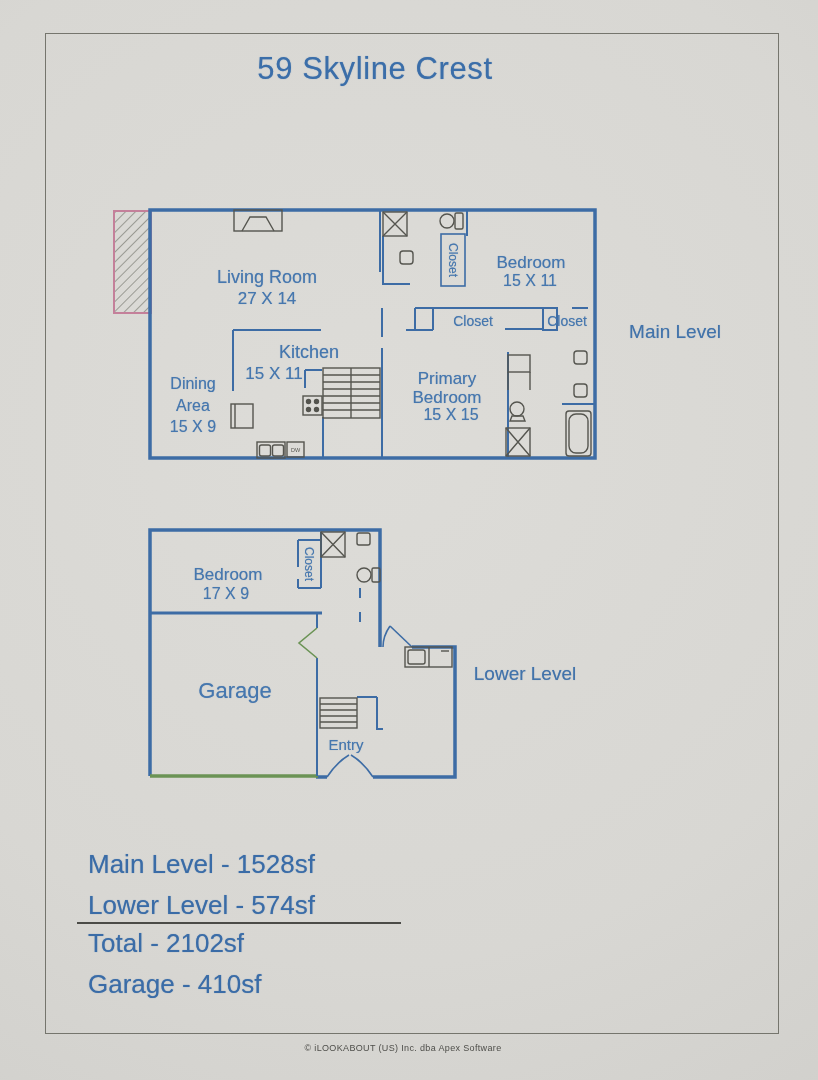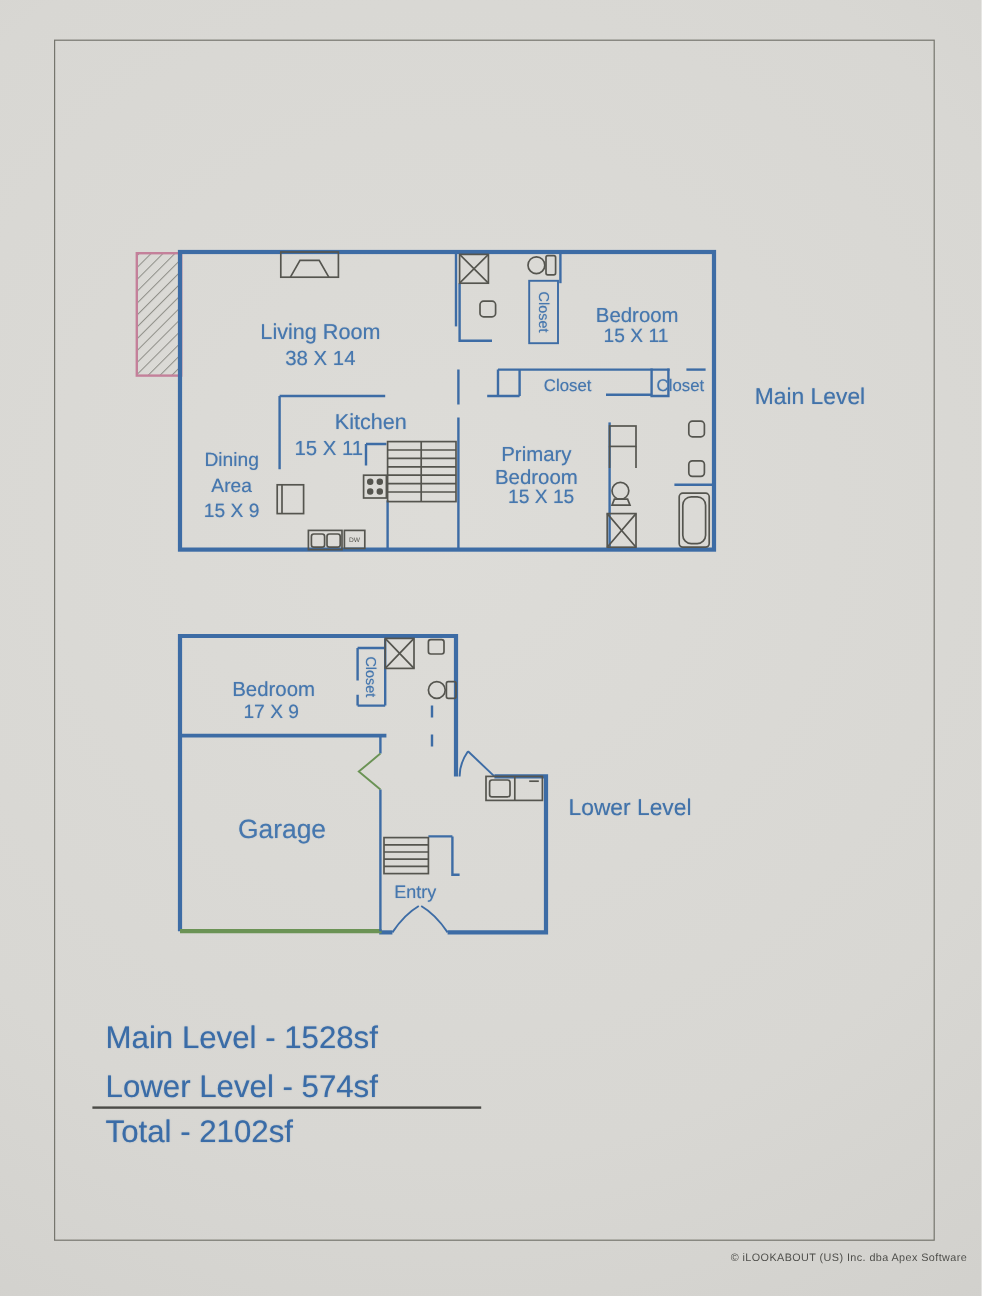--- a/index.html
+++ b/index.html
@@ -12,32 +12,33 @@
   .title{position:absolute;left:45px;top:47px;width:660px;text-align:center;
         color:#3b6ea9;font-size:31px;letter-spacing:.6px;line-height:44px;
         text-shadow:0 0 1px rgba(59,110,169,.65);}
   .lbl{position:absolute;transform:translate(-50%,-50%);white-space:nowrap;
         color:#4677ae;text-shadow:0 0 .8px rgba(70,119,174,.6);}
   .lbl.vert{transform:translate(-50%,-50%) rotate(90deg);}
   .lvl{font-size:19px;color:#4273aa;}
   .summary-line{position:absolute;left:88px;color:#3a6ca7;font-size:26px;line-height:32px;
         text-shadow:0 0 1px rgba(58,108,167,.6);}
   .summary-rule{position:absolute;left:77px;top:922px;width:324px;height:2px;background:#4b4b47;}
-  .footer{position:absolute;left:0;top:1043px;width:806px;text-align:right;
+  .footer{position:absolute;left:0;top:1043px;width:806px;text-align:center;
         color:#4e4e4a;font-size:9px;letter-spacing:.35px;}
   svg{position:absolute;left:0;top:0;}
   svg text{font-family:"Liberation Sans","DejaVu Sans",sans-serif;}
 </style>
 </head>
 <body>
 
 <div class="page">
   <div class="page-border"></div>
 
   <div class="title">
+    <div>59 Skyline Crest</div>
   </div>
 
   <svg width="818" height="1080" viewBox="0 0 818 1080">
     <defs>
       <pattern id="hatch" width="7" height="7" patternUnits="userSpaceOnUse" patternTransform="rotate(45)">
         <line x1="0" y1="0" x2="0" y2="7" stroke="#8f8f88" stroke-width="1.7"></line>
       </pattern>
     </defs>
 
     <g>
@@ -171,21 +172,21 @@
           <rect x="405" y="647" width="47" height="20"></rect>
           <path d="M429,647 V667"></path>
           <rect x="408" y="650" width="17" height="14" rx="2"></rect>
           <path d="M441,651 H449"></path>
         </g>
       </g>
     </g>
   </svg>
 
   <div class="lbl" style="left:267px;top:277px;font-size:18px;">Living Room</div>
-  <div class="lbl" style="left:267px;top:299px;font-size:17px;">38 X 14</div>
+  <div class="lbl" style="left:267px;top:299px;font-size:17px;">27 X 14</div>
   <div class="lbl" style="left:275px;top:352px;font-size:18px;margin-left:34px;">Kitchen</div>
   <div class="lbl" style="left:274px;top:374px;font-size:17px;">15 X 11</div>
   <div class="lbl" style="left:193px;top:384px;font-size:16px;">Dining</div>
   <div class="lbl" style="left:193px;top:406px;font-size:16px;">Area</div>
   <div class="lbl" style="left:193px;top:427px;font-size:16px;">15 X 9</div>
   <div class="lbl" style="left:531px;top:263px;font-size:17px;">Bedroom</div>
   <div class="lbl" style="left:530px;top:281px;font-size:16px;">15 X 11</div>
   <div class="lbl" style="left:447px;top:379px;font-size:17px;">Primary</div>
   <div class="lbl" style="left:447px;top:398px;font-size:17px;">Bedroom</div>
   <div class="lbl" style="left:451px;top:415px;font-size:16px;">15 X 15</div>
@@ -198,15 +199,16 @@
   <div class="lbl" style="left:226px;top:594px;font-size:16px;">17 X 9</div>
   <div class="lbl" style="left:235px;top:691px;font-size:22px;">Garage</div>
   <div class="lbl" style="left:346px;top:744px;font-size:15px;">Entry</div>
   <div class="lbl vert" style="left:309px;top:564px;font-size:12px;">Closet</div>
   <div class="lbl lvl" style="left:525px;top:674px;">Lower Level</div>
 
   <div class="summary-line" style="top:848px;">Main Level - 1528sf</div>
   <div class="summary-line" style="top:889px;">Lower Level - 574sf</div>
   <div class="summary-rule"></div>
   <div class="summary-line" style="top:927px;">Total - 2102sf</div>
+  <div class="summary-line" style="top:968px;">Garage - 410sf</div>
 
   <div class="footer">© iLOOKABOUT (US) Inc. dba Apex Software</div>
 </div>
 
 </body></html>

